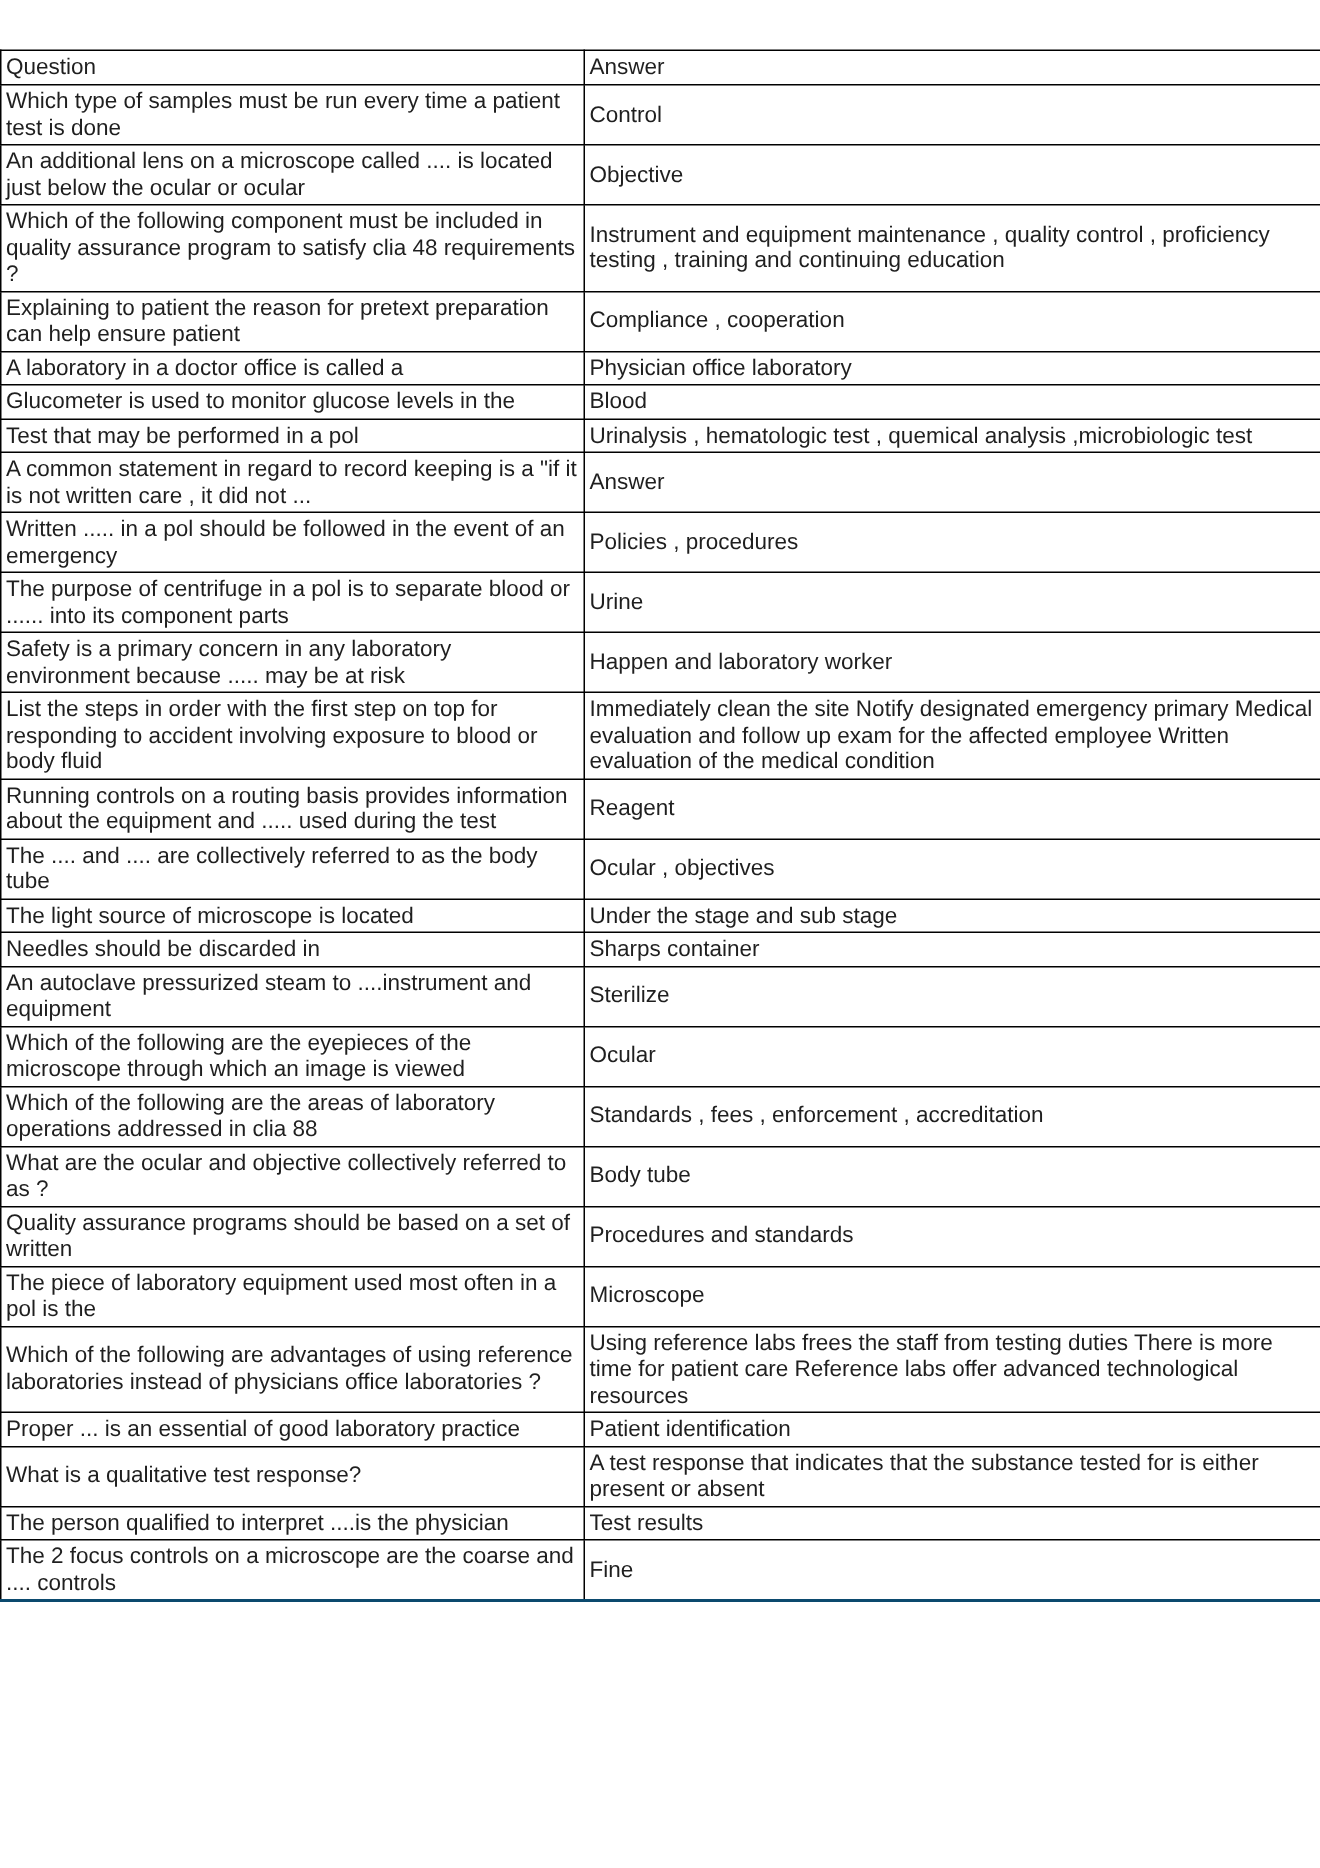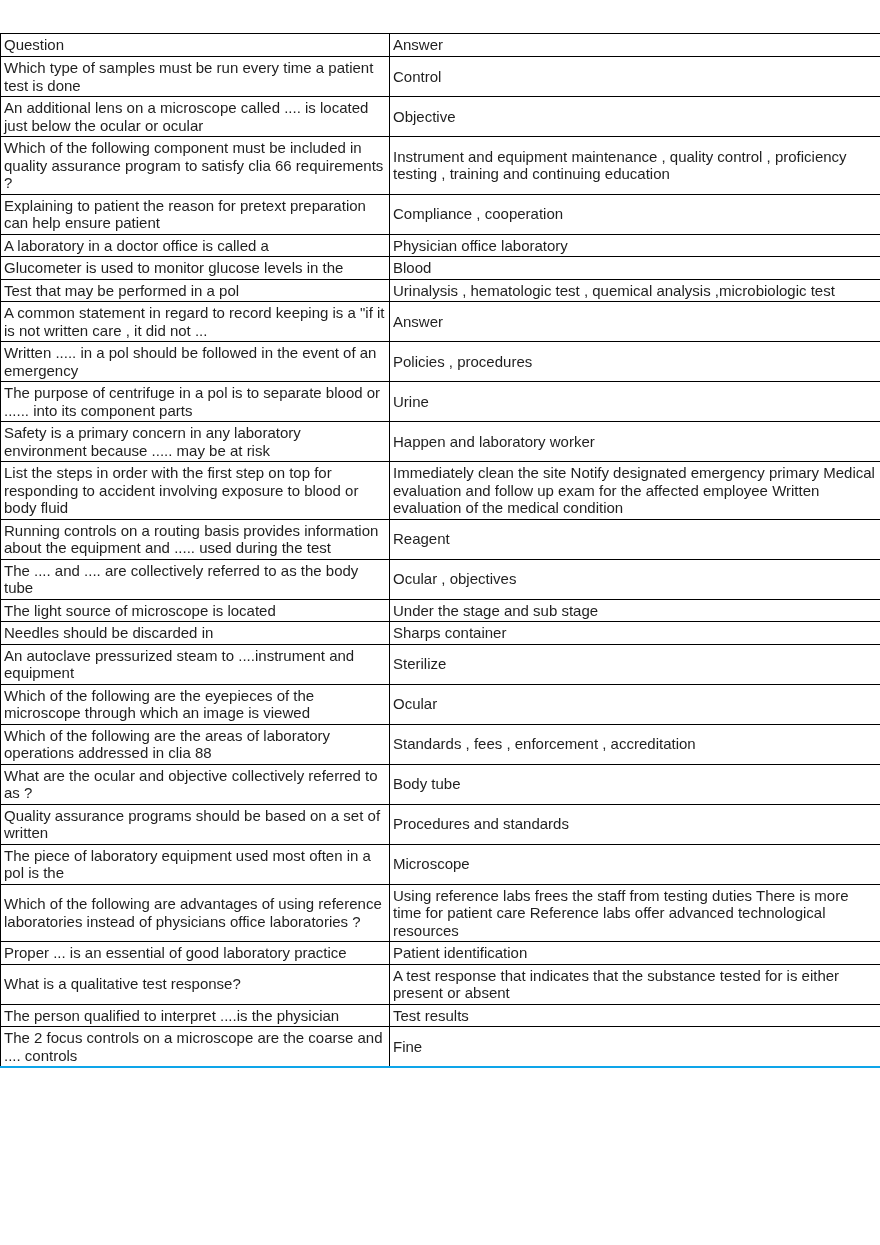--- a/index.html
+++ b/index.html
@@ -14,21 +14,21 @@
   }
   .page {
     width: 880px;
     padding-top: 33px;
     box-sizing: border-box;
   }
   table.qa-table {
     border-collapse: collapse;
     width: 880px;
     table-layout: fixed;
-    border-bottom: 2px solid #0ea5e9;
+    border-bottom: 2px solid #0c4a6e;
   }
   col.col-q { width: 389px; }
   col.col-a { width: 491px; }
   th, td {
     border: 1px solid #000000;
     padding: 2px 4px 2px 3px;
     font-size: 15px;
     line-height: 17.5px;
     vertical-align: middle;
     text-align: left;
@@ -59,21 +59,21 @@
     <tbody id="table-body">
         <tr>
           <td class="q-cell">Which type of samples must be run every time a patient test is done</td>
           <td class="a-cell">Control</td>
         </tr>
         <tr>
           <td class="q-cell">An additional lens on a microscope called .... is located just below the ocular or ocular</td>
           <td class="a-cell">Objective</td>
         </tr>
         <tr>
-          <td class="q-cell">Which of the following component must be included in quality assurance program to satisfy clia 66 requirements ?</td>
+          <td class="q-cell">Which of the following component must be included in quality assurance program to satisfy clia 48 requirements ?</td>
           <td class="a-cell">Instrument and equipment maintenance , quality control , proficiency testing , training and continuing education</td>
         </tr>
         <tr>
           <td class="q-cell">Explaining to patient the reason for pretext preparation can help ensure patient</td>
           <td class="a-cell">Compliance , cooperation</td>
         </tr>
         <tr>
           <td class="q-cell">A laboratory in a doctor office is called a</td>
           <td class="a-cell">Physician office laboratory</td>
         </tr>

